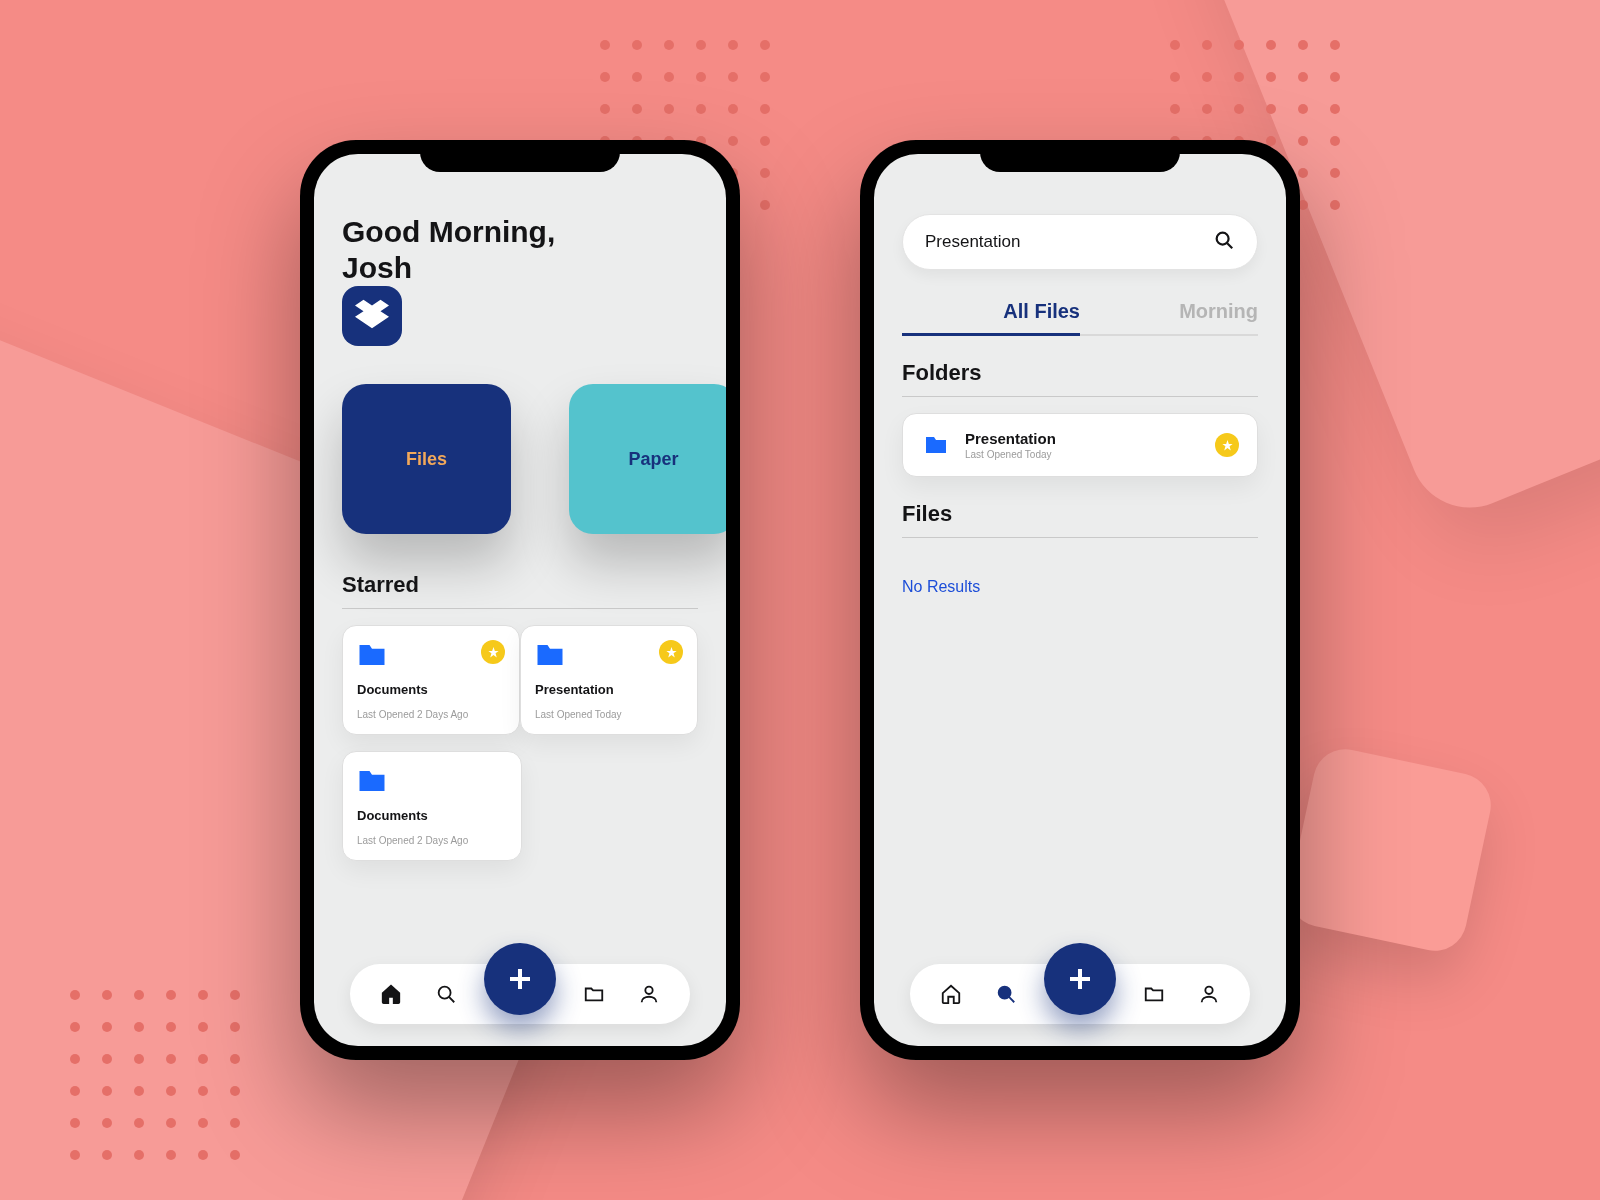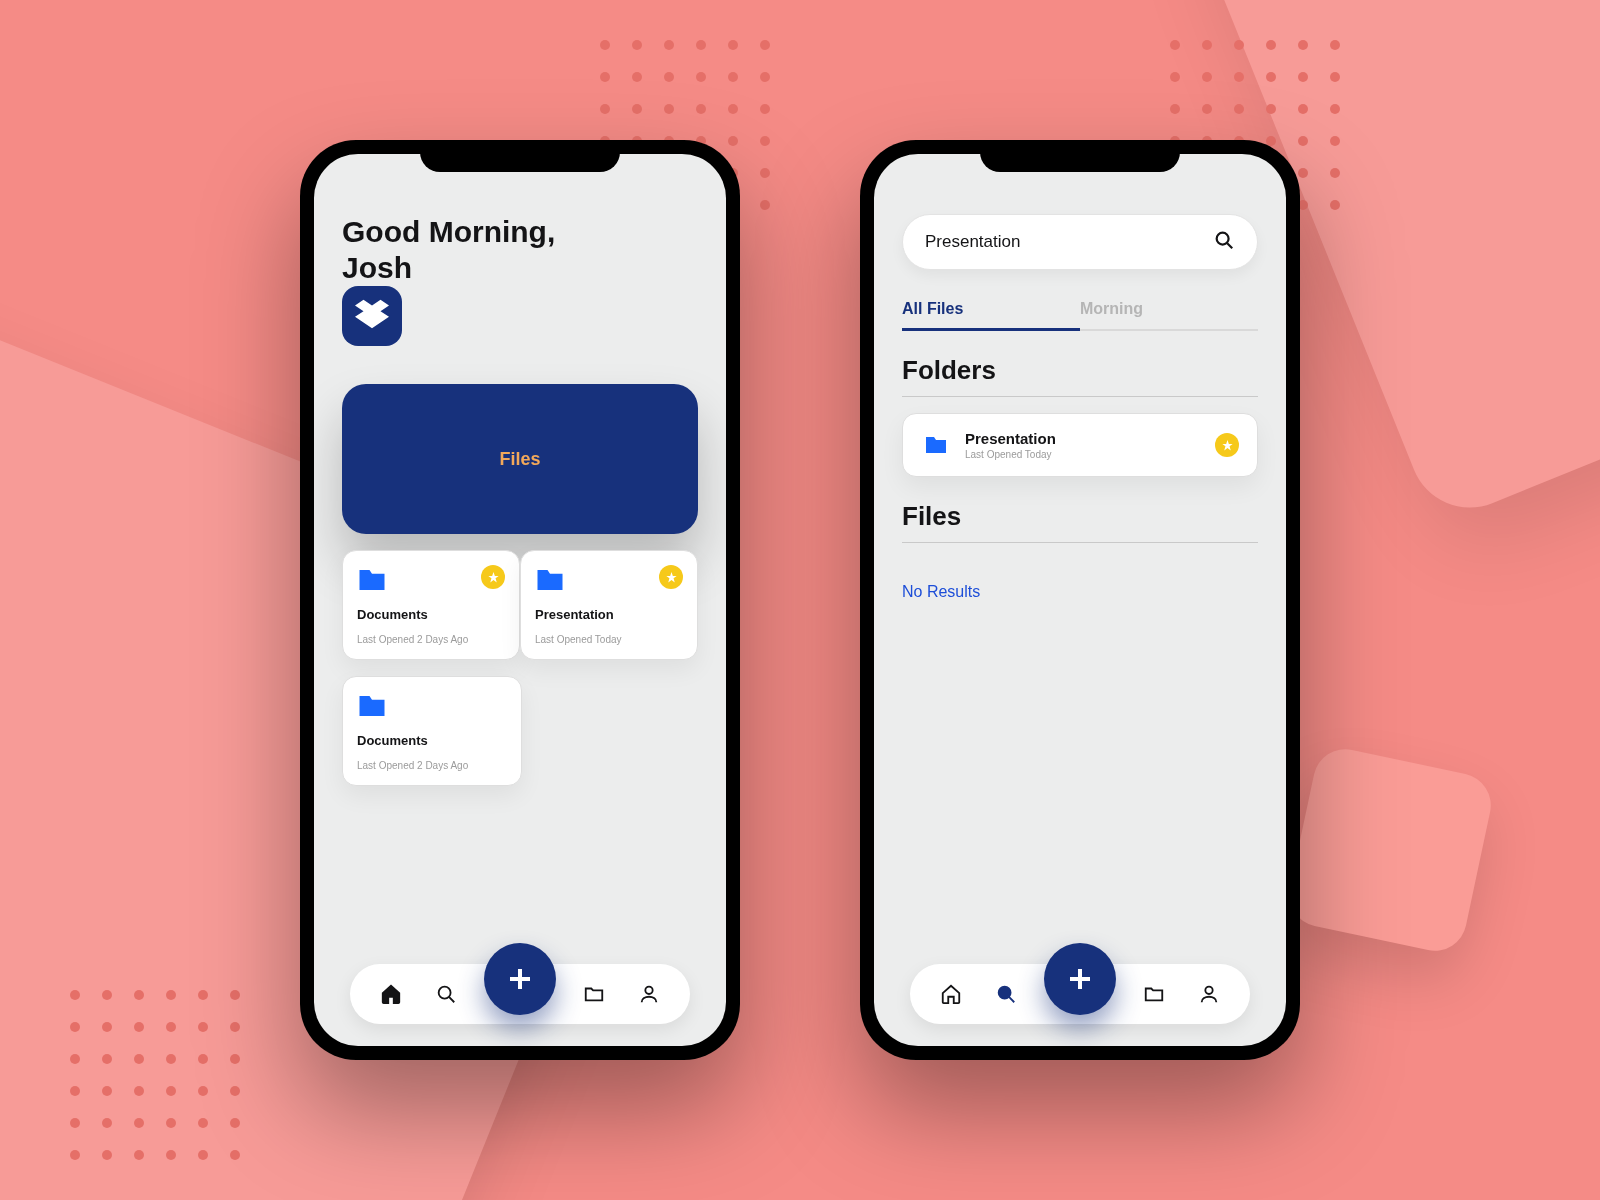--- a/index.html
+++ b/index.html
@@ -125,23 +125,23 @@
 
   
   .search-bar {
     background:#fff; border-radius:30px; height:56px;
     display:flex; align-items:center; justify-content:space-between;
     padding:0 22px; box-shadow:0 6px 14px rgba(0,0,0,0.05);
     border:1px solid #e3e3e3;
   }
   .search-input { border:none; outline:none; font-size:17px; font-weight:500; color:#141416; flex:1; background:transparent;}
   .tabs { display:flex; margin-top:20px; }
-  .tab { flex:1; text-align:left; padding:10px 0; font-size:16px; font-weight:700; color:#b5b5b5; border-bottom:2px solid #d9d9d9;}
+  .tab { flex:1; text-align:right; padding:10px 0; font-size:20px; font-weight:700; color:#b5b5b5; border-bottom:2px solid #d9d9d9;}
   .tab.active { color:#17317c; border-bottom:3px solid #17317c; }
-  .section-title2 { font-size:26px; font-weight:700; color:#141416; margin-top:24px; border-bottom:1px solid #c9c9c9; padding-bottom:10px;}
+  .section-title2 { font-size:22px; font-weight:700; color:#141416; margin-top:24px; border-bottom:1px solid #c9c9c9; padding-bottom:10px;}
   .list-card {
     background:#fff; border-radius:14px; border:1px solid #dedede;
     padding:16px 18px; margin-top:16px;
     display:flex; align-items:center; gap:14px;
     box-shadow: 0 10px 24px rgba(0,0,0,0.06);
   }
   .list-text { flex:1; }
   .list-name { font-weight:800; font-size:15px; color:#141416; }
   .list-sub { font-size:10px; color:#9b9b9b; margin-top:2px; }
   .no-results { color:#1d4ed8; font-size:16px; font-weight:500; margin-top:40px;}
@@ -303,22 +303,26 @@
                 <path d="M6 2L0 6l6 4-6 4 6 4 6-4 6 4 6-4-6-4 6-4-6-4-6 4zM12 14l-6 4 6 4 6-4z"></path>
               </svg>
           </span>
         </div>
       </div>
 
       <div class="tile-row">
         <div class="tile files">
           <span>Files</span>
         </div>
-      </div>
-
+        <div class="tile paper">
+          <span>Paper</span>
+        </div>
+      </div>
+
+      <div class="section-title">Starred</div>
       <div class="card-row">
         <div class="card">
           <div class="card-top">
             <span class="folder-icon"><svg viewBox="0 0 24 24">
                   <path d="M10 4H2v16h20V7H12z"></path>
                 </svg></span>
             <span class="star-badge">
                 <svg viewBox="0 0 24 24">
                   <path d="M12 2l2.5 7h7l-5.7 4.3L18 21l-6-4.5L6 21l2.2-7.7L2.5 9h7z"></path>
                 </svg>

